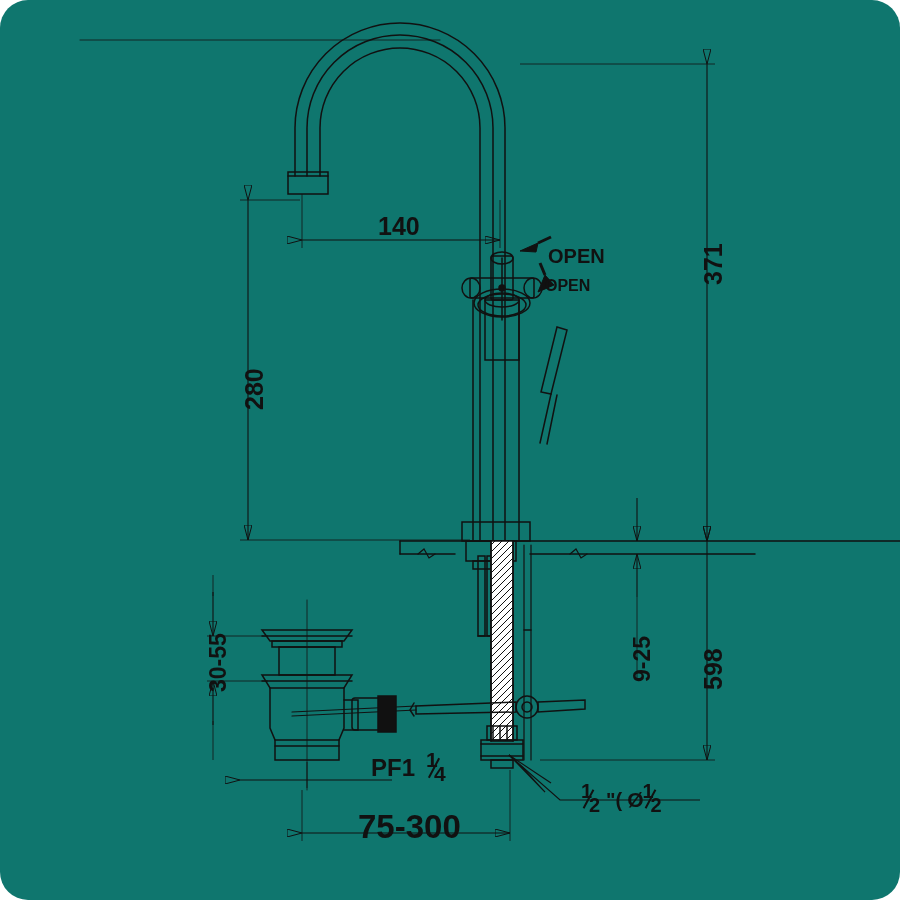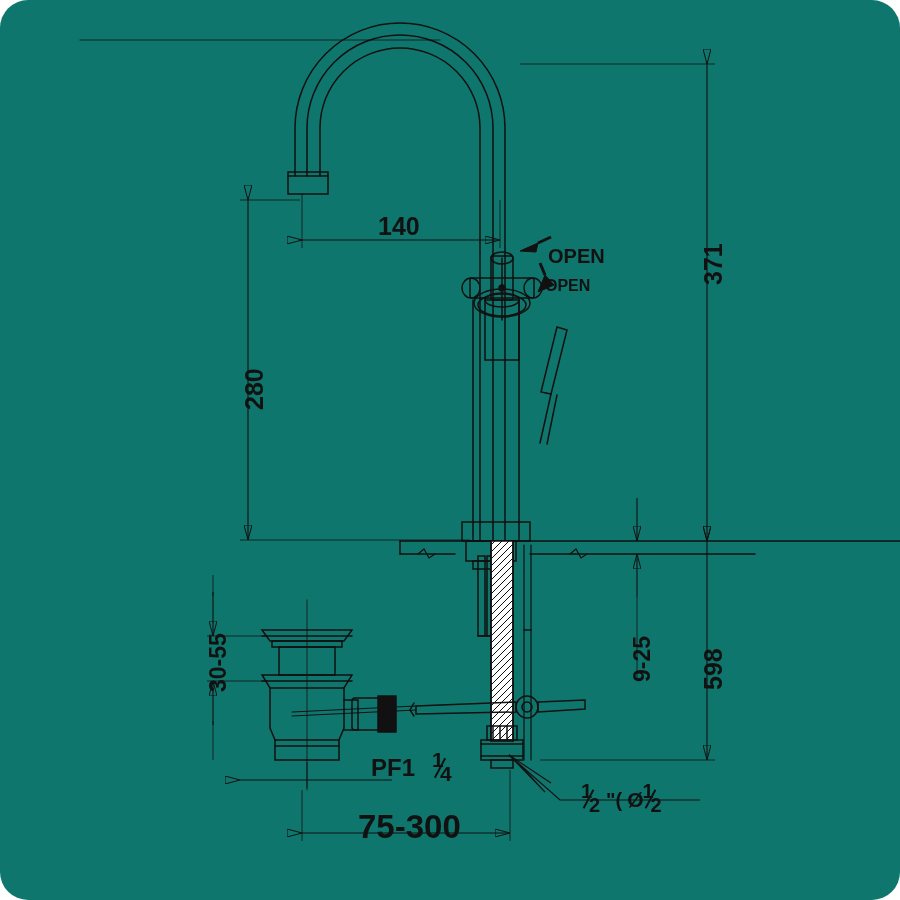--- a/index.html
+++ b/index.html
@@ -240,21 +240,21 @@
 <div class="lbl vert" style="left:629px;top:682px;font-size:23px;transform:rotate(-90deg);">9-25</div>
 
 <div class="lbl vert" style="left:205px;top:692px;font-size:23px;transform:rotate(-90deg);">30-55</div>
 
 <div class="lbl" style="left:358px;top:808px;font-size:33px;">75-300</div>
 
 <div class="lbl" style="left:548px;top:245px;font-size:20px;">OPEN</div>
 
 <div class="lbl" style="left:545px;top:277px;font-size:16px;">OPEN</div>
 
-<div style="position:absolute;left:371px;top:752px;display:flex;align-items:center;gap:13px;">
+<div style="position:absolute;left:371px;top:752px;display:flex;align-items:center;gap:7px;">
   <span class="lbl" style="position:static;font-size:24px;">PF1</span>
   <span style="position:relative;display:inline-block;width:26px;height:32px;">
     <span class="lbl" style="left:4px;top:-4px;font-size:21px;">1</span>
     <span style="position:absolute;left:1px;top:15px;width:22px;height:2px;
                  background:#111;transform:rotate(-62deg);"></span>
     <span class="lbl" style="left:12px;top:10px;font-size:21px;">4</span>
   </span>
 </div>
 
 <div style="position:absolute;left:578px;top:785px;display:flex;align-items:center;gap:2px;">

